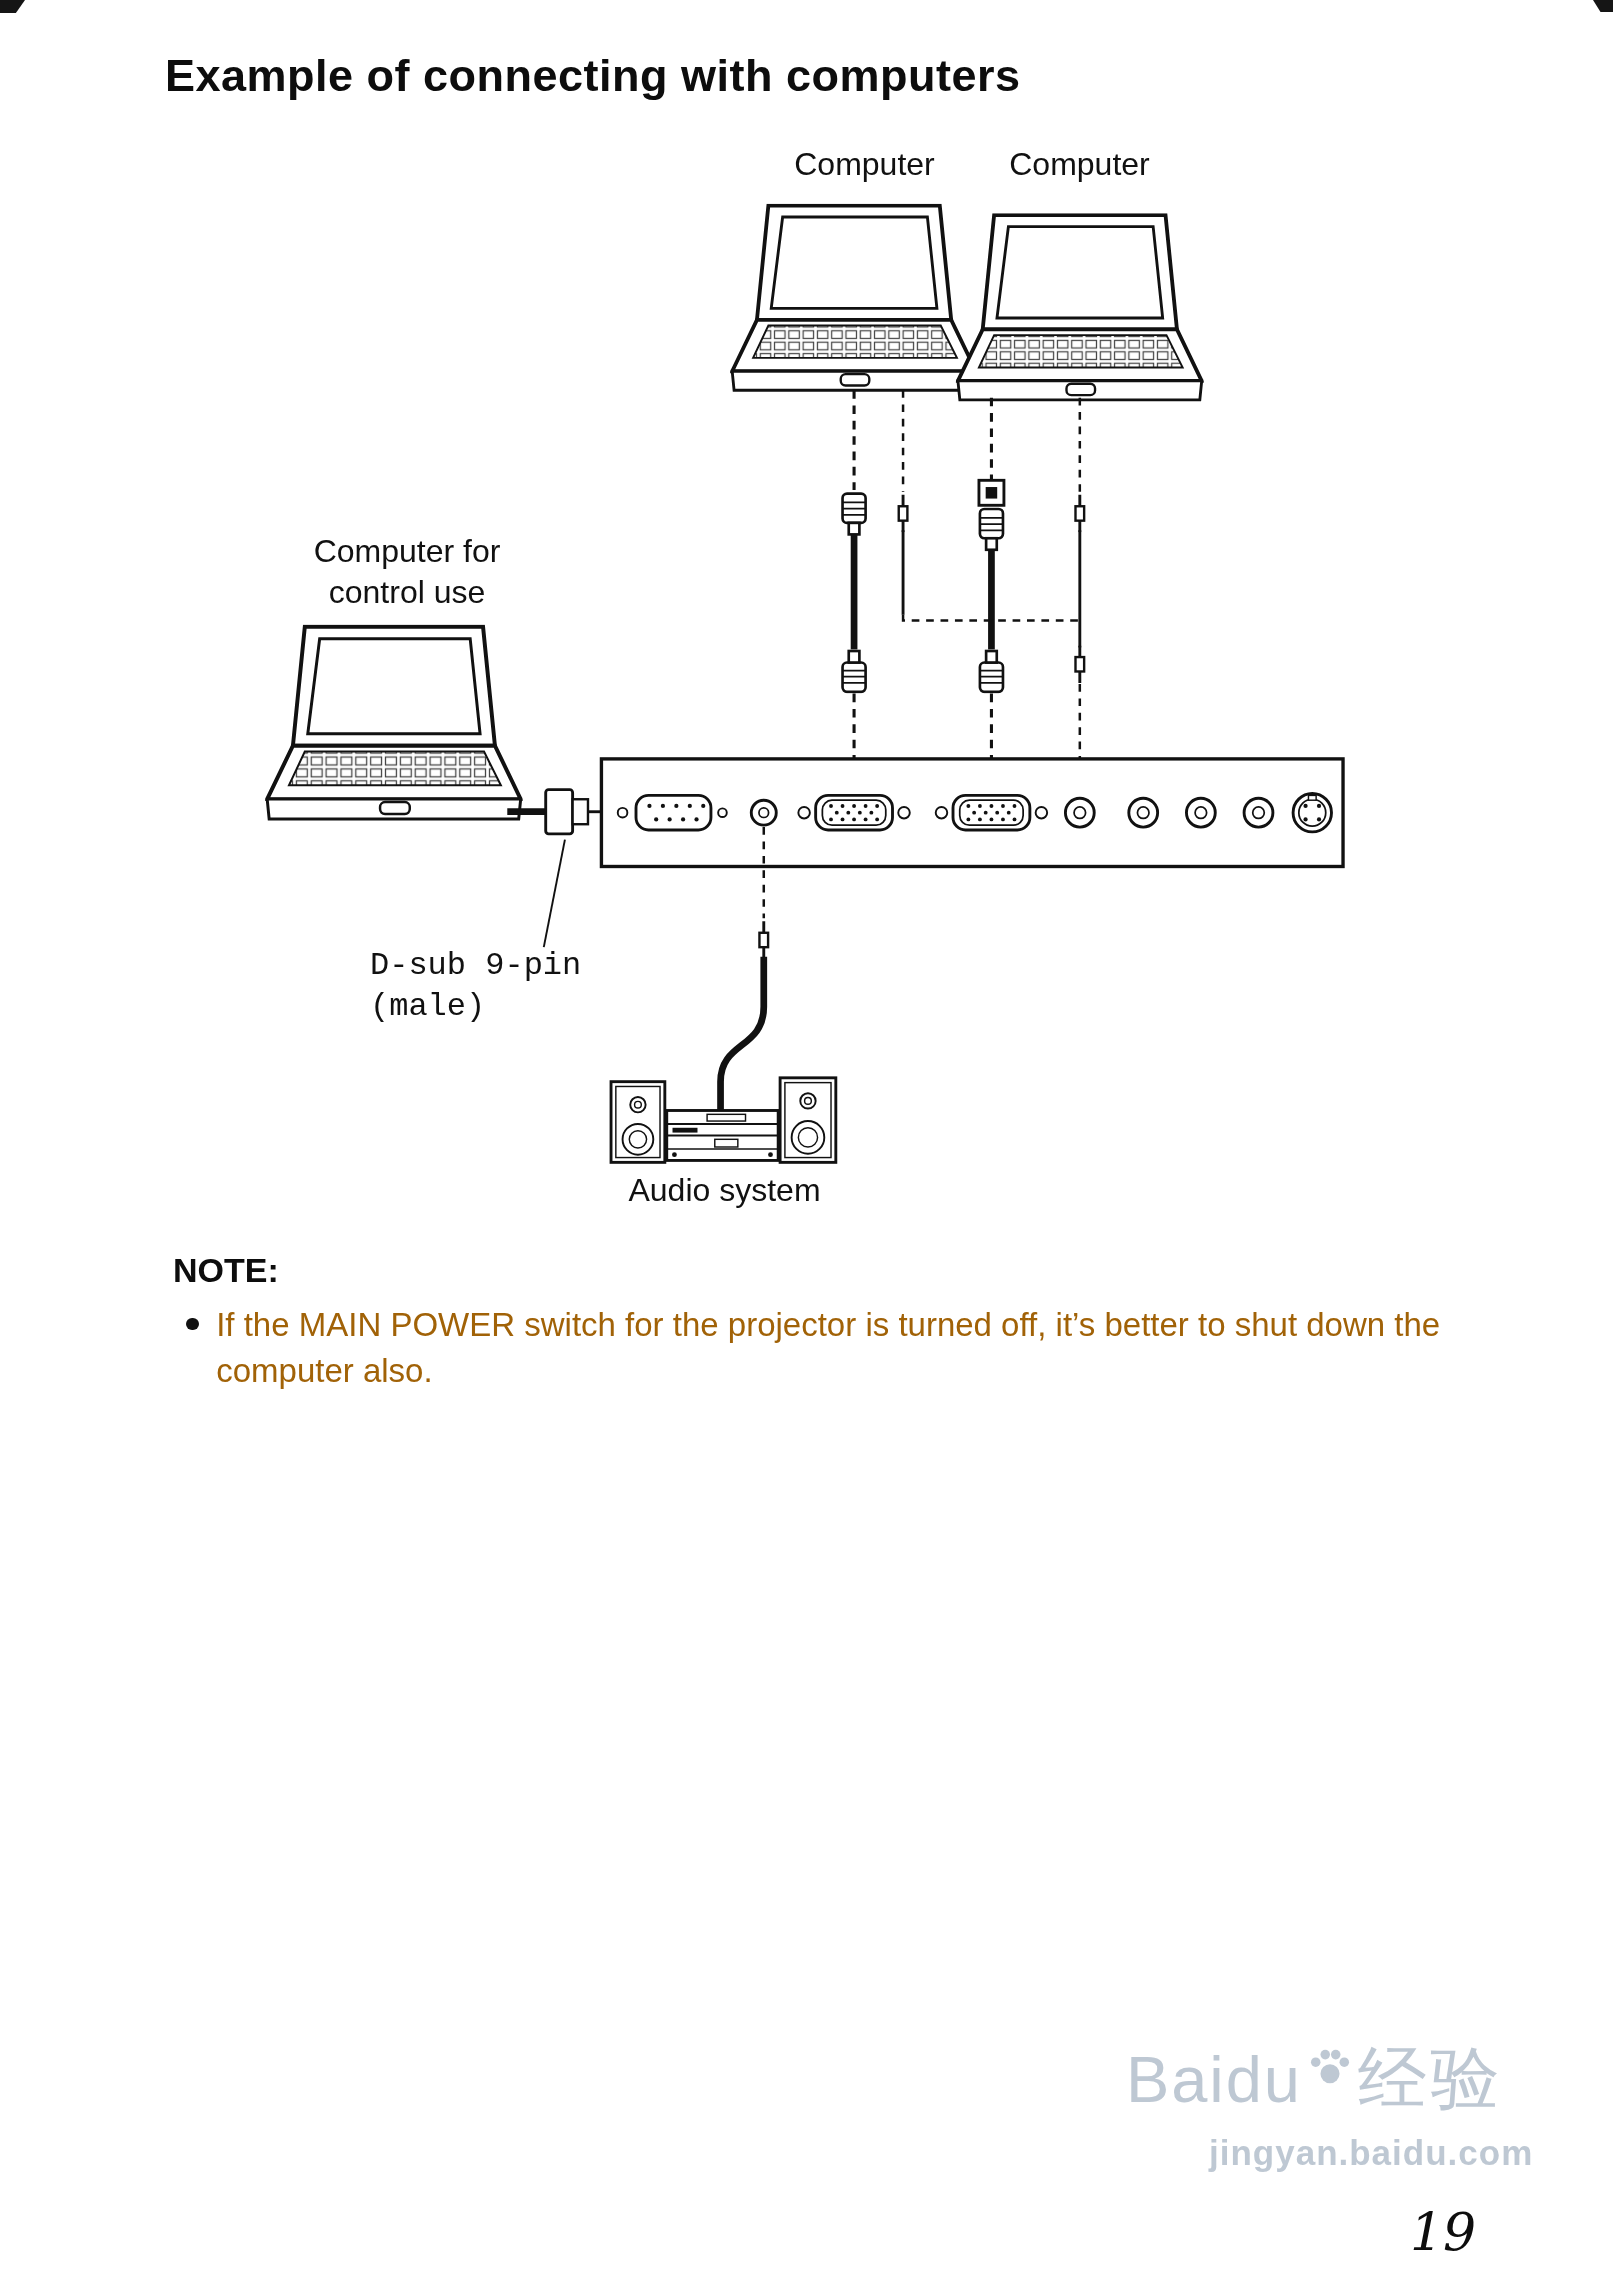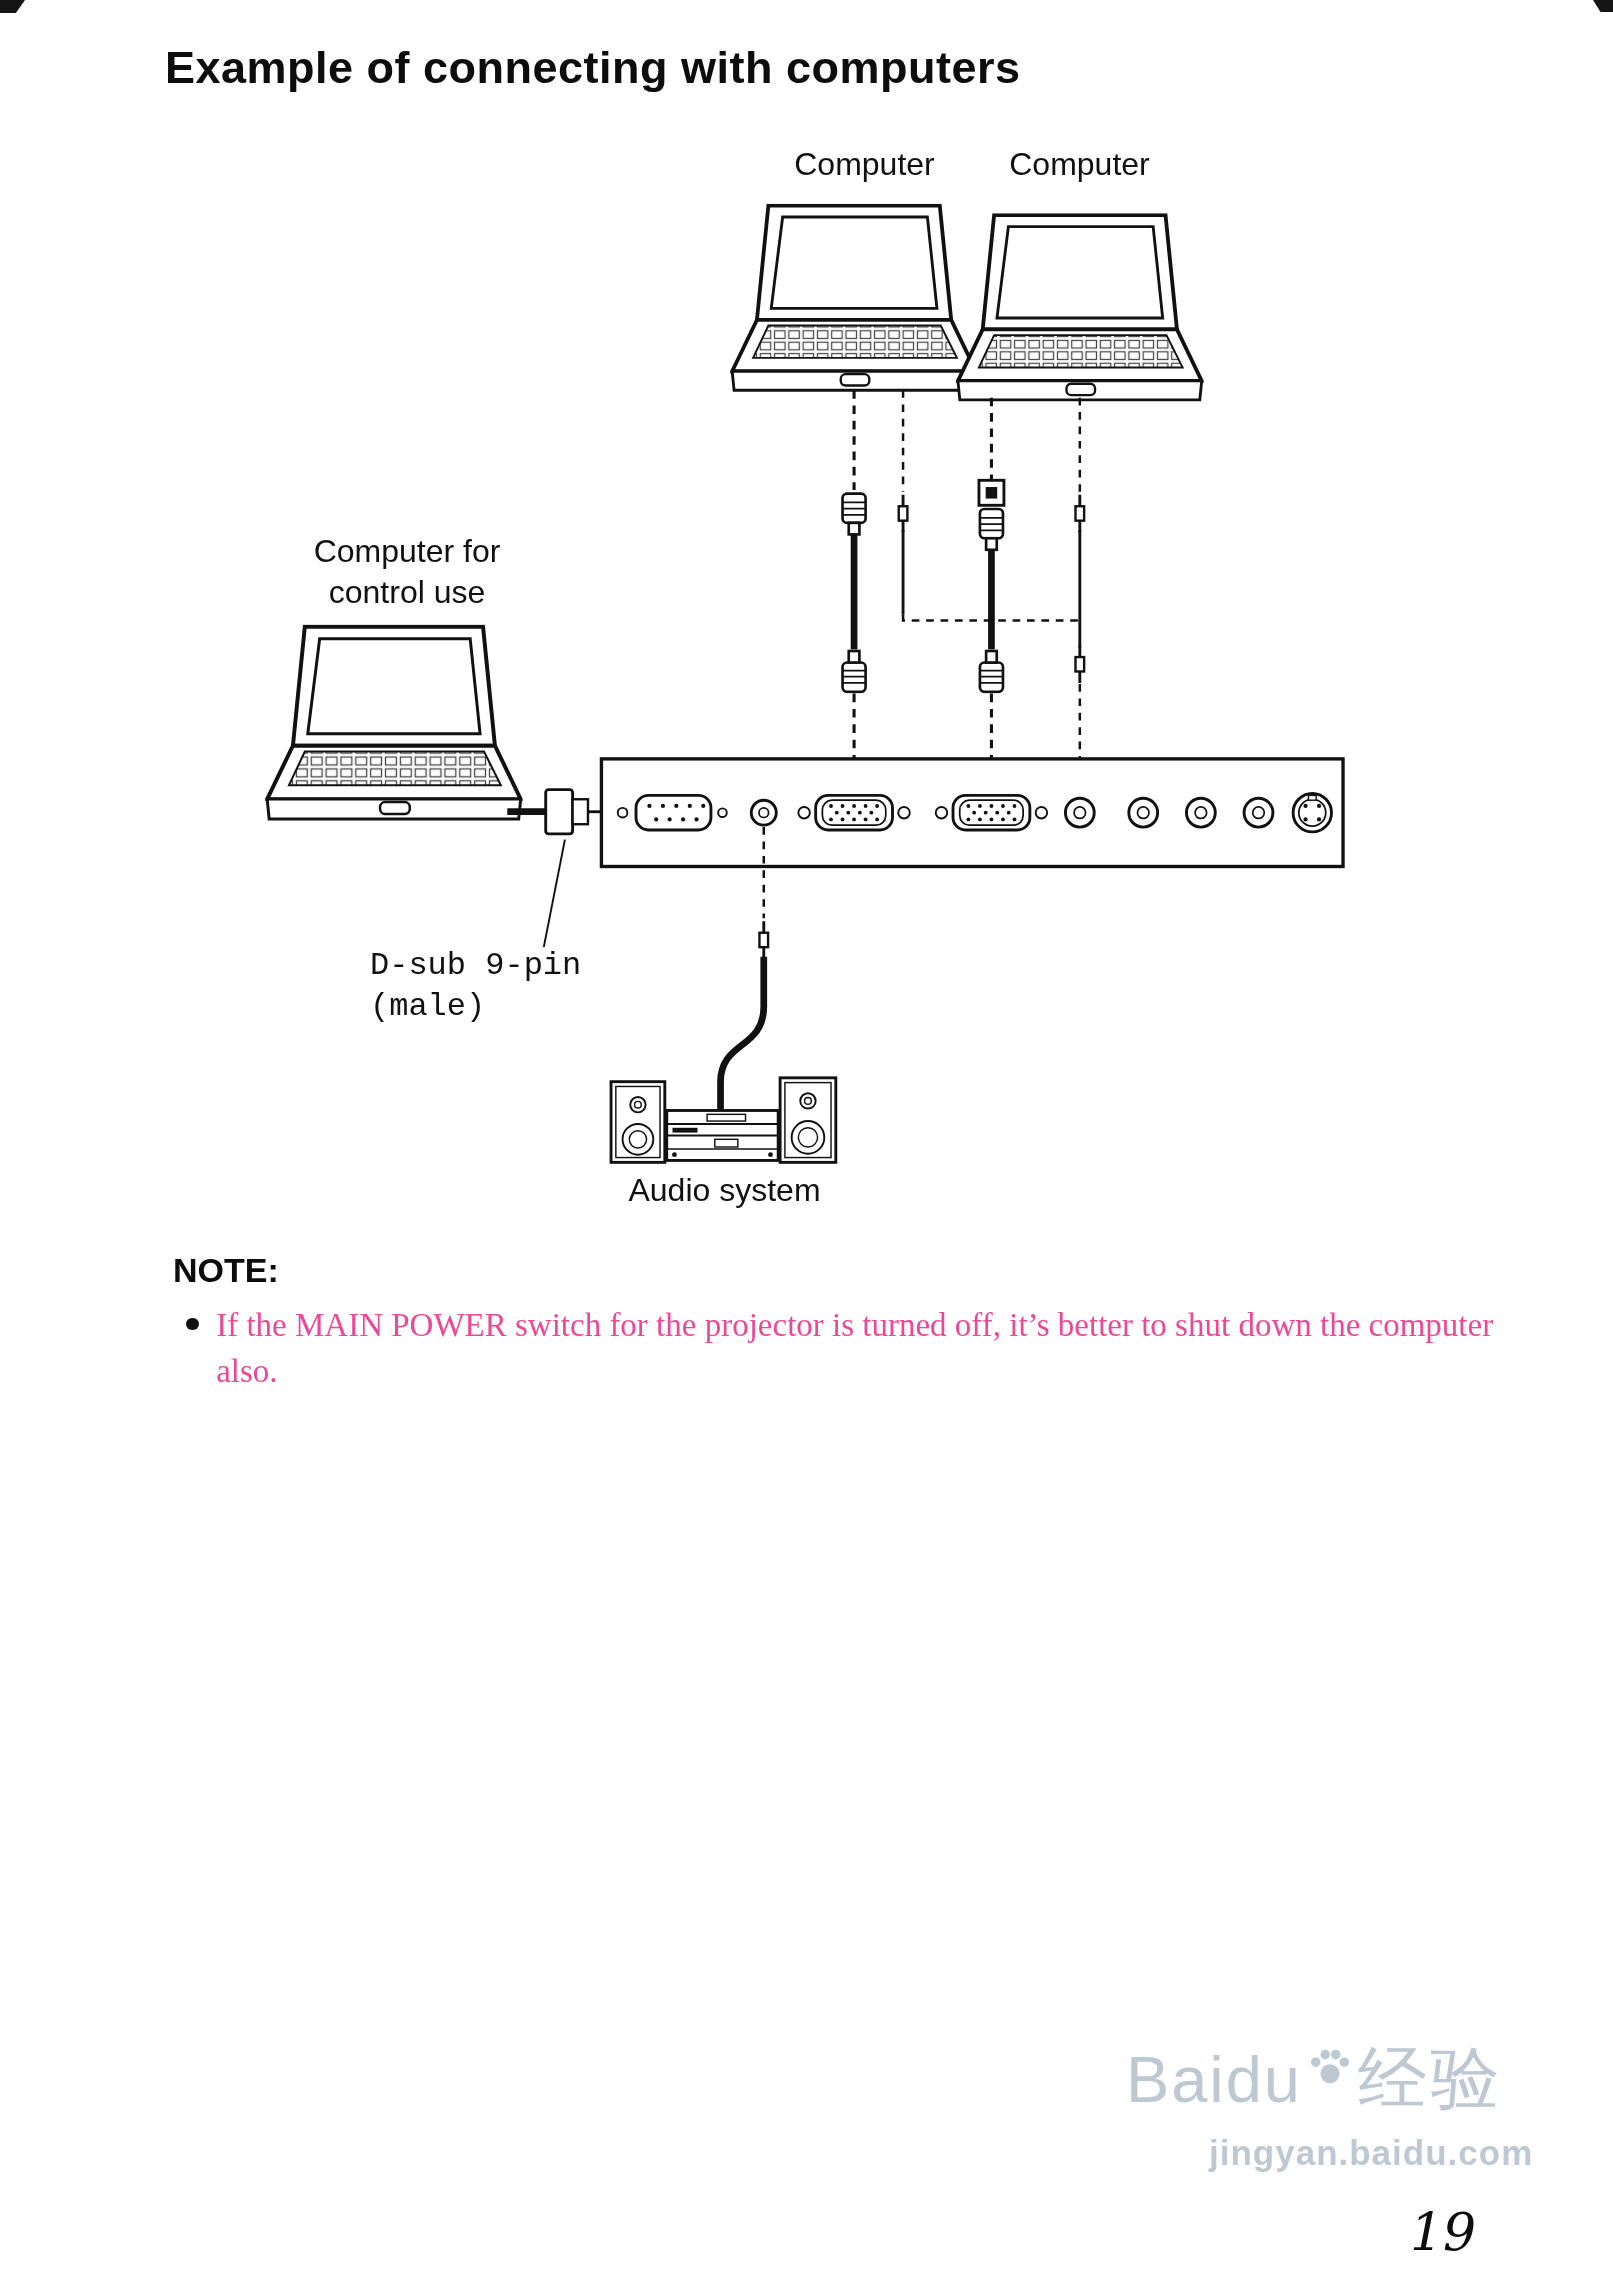--- a/index.html
+++ b/index.html
@@ -7,36 +7,36 @@
     width:1614px;height:2286px;position:relative;background:#ffffff;
     font-family:"Liberation Sans","DejaVu Sans",sans-serif;color:#111;
     overflow:hidden;
   }
   
   .artifact{position:absolute;background:#151515;}
   .artifact.tl{left:0;top:0;width:25px;height:13.4px;transform:skewX(-35deg);transform-origin:top left;}
   .artifact.tr{right:0;top:0;width:21px;height:11.5px;transform:skewX(32deg);transform-origin:top right;}
 
   h1.page-title{
-    position:absolute;left:165px;top:42px;margin:0;
+    position:absolute;left:165px;top:50px;margin:0;
     font-size:45px;font-weight:700;letter-spacing:0.5px;color:#0d0d0d;
   }
 
   svg.diagram{position:absolute;left:0;top:0;}
 
   .lbl{
     position:absolute;font-size:32px;line-height:1.28;color:#111;text-align:center;
   }
   .lbl.left{text-align:left;font-family:Liberation Mono, monospace;}
 
   .note{position:absolute;left:173px;top:1251px;width:1337px;}
   .note h2{margin:0 0 11.5px 0;font-size:34px;font-weight:700;color:#0d0d0d;}
   .note-item{display:flex;gap:17.3px;padding-left:13.4px;margin:0;}
   .note-item .dot{width:12.5px;height:12.5px;border-radius:50%;background:#111;margin-top:16.3px;flex:none;}
-  .note-item p{margin:0 0 2.9px 0;font-size:33px;line-height:1.42;color:#ec4899;font-family:Liberation Serif, serif;}
+  .note-item p{margin:0 0 2.9px 0;font-size:33px;line-height:1.42;color:#a16207;}
 
   .folio{
     position:absolute;left:1410px;top:2190px;
     font-family:"DejaVu Serif","Liberation Serif",serif;font-style:italic;
     font-size:52px;color:#0d0d0d;margin-top:12px;
   }
 
   .wm{position:absolute;left:1126px;top:2033px;color:rgba(150,167,184,0.62);}
   .wm-row{display:flex;align-items:center;gap:6px;font-weight:400;}
   .wm-bai{font-size:65px;letter-spacing:1.9px;}

